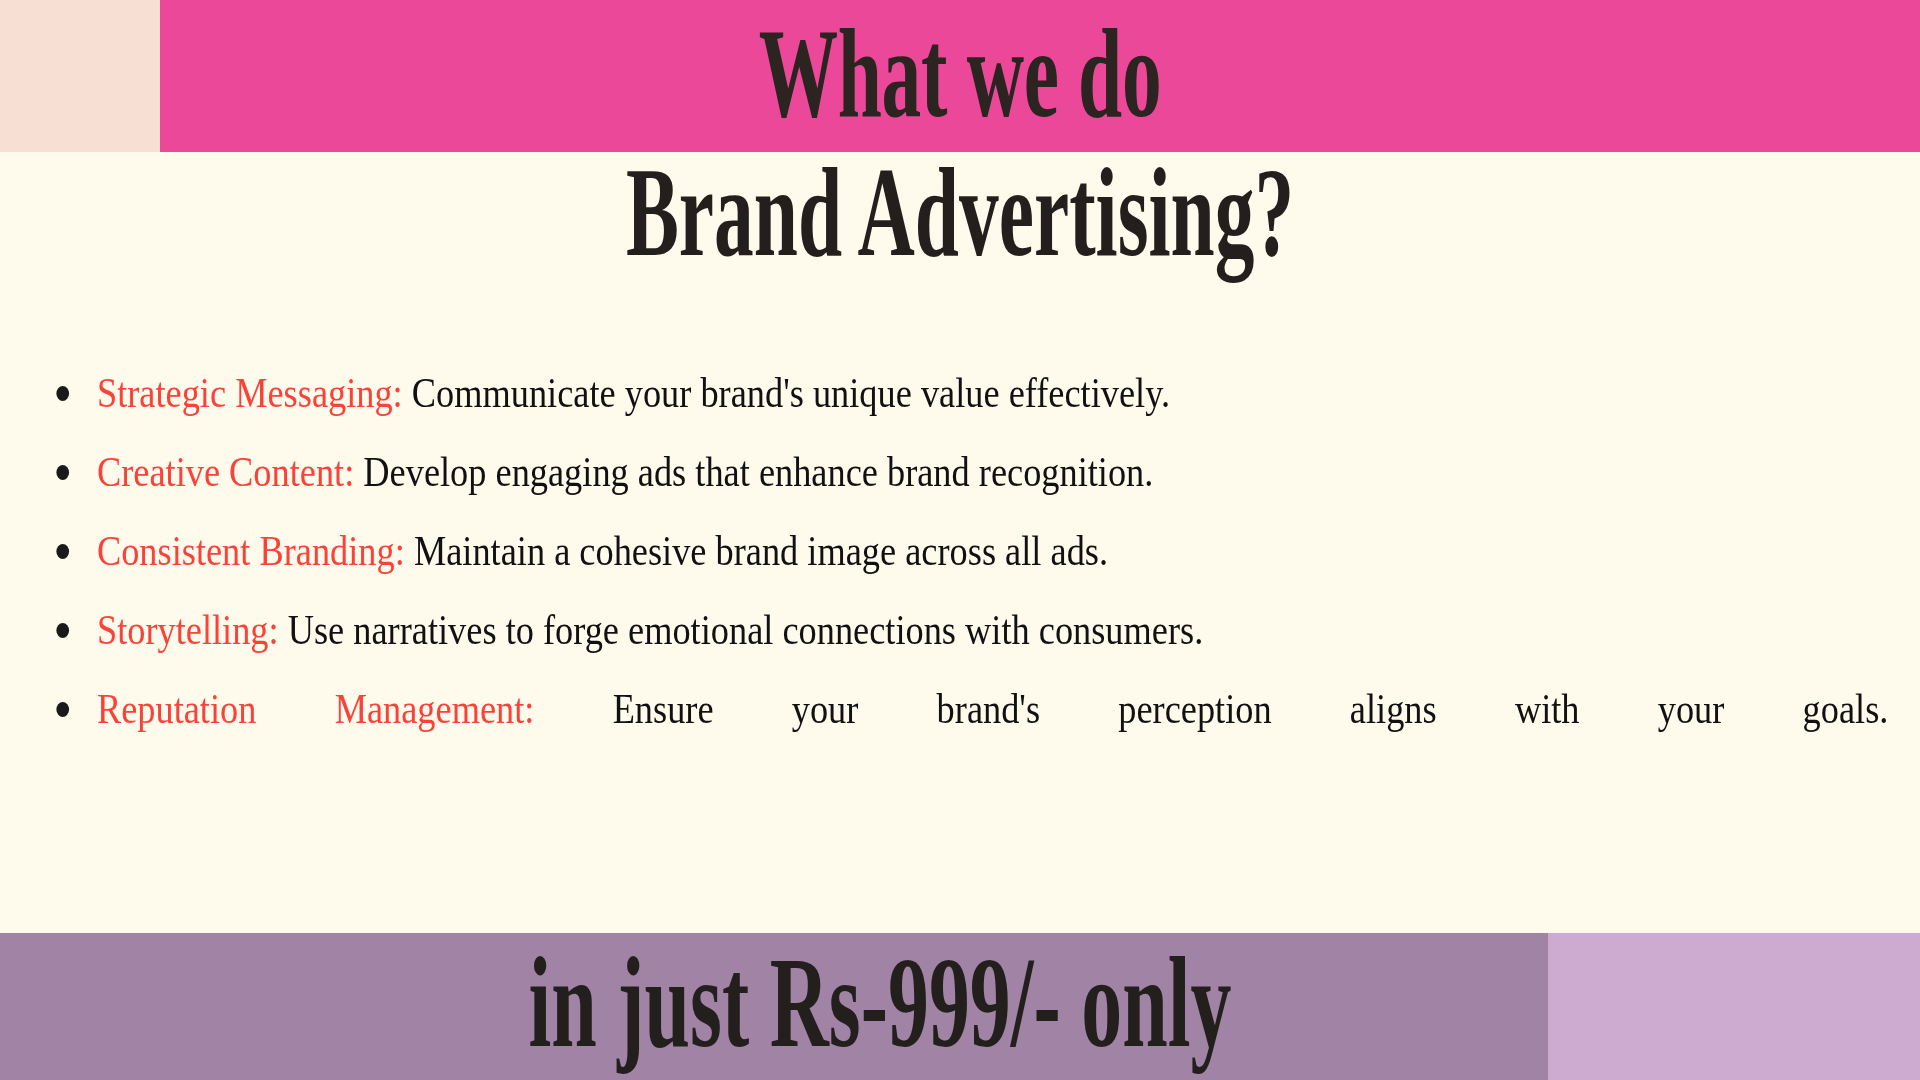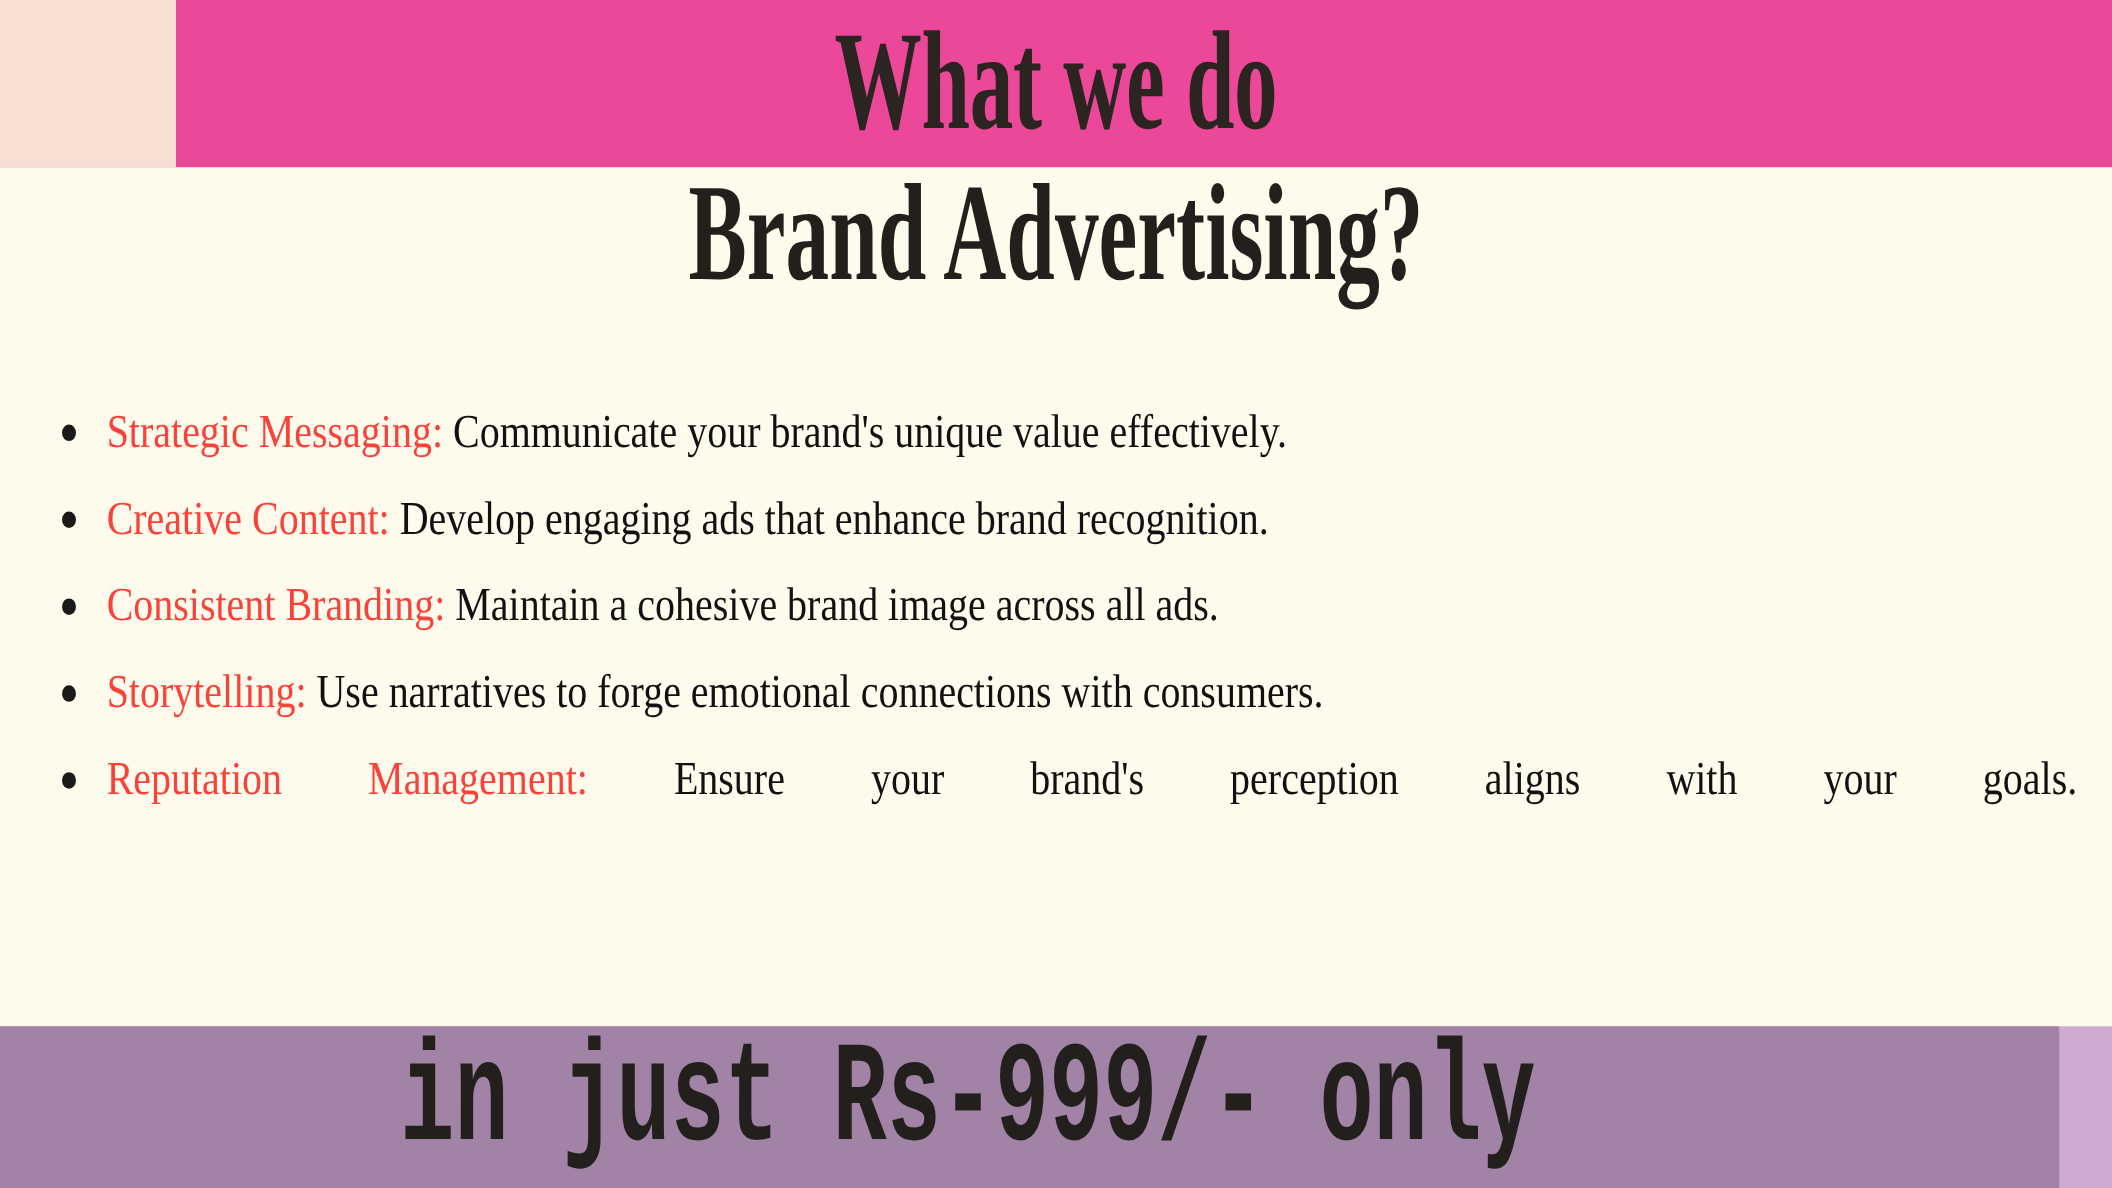--- a/index.html
+++ b/index.html
@@ -131,24 +131,23 @@
     left: 0;
     bottom: 0;
     width: 1920px;
     height: 147px;
     background: #CDAACF;
   }
   .footer-dark-block {
     position: absolute;
     left: 0;
     top: 0;
-    width: 1872px;
+    width: 1548px;
     height: 147px;
     background: #A183A6;
-    font-family: Liberation Mono, monospace;
   }
   .footer-text {
     position: absolute;
     left: 0;
     top: 0;
     width: 1760px;
     height: 147px;
     display: flex;
     align-items: center;
     justify-content: center;

